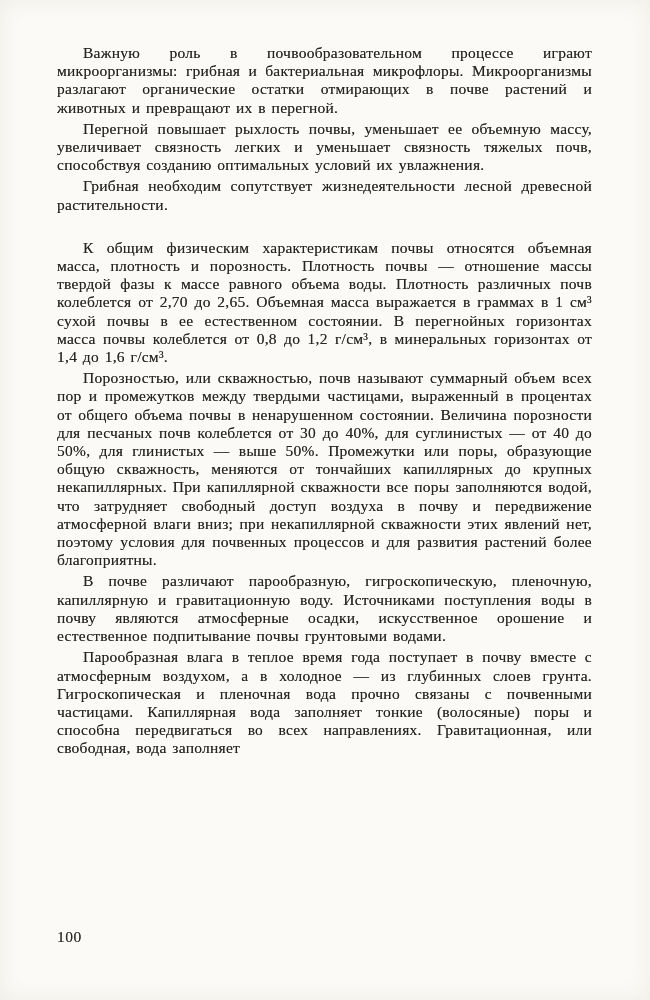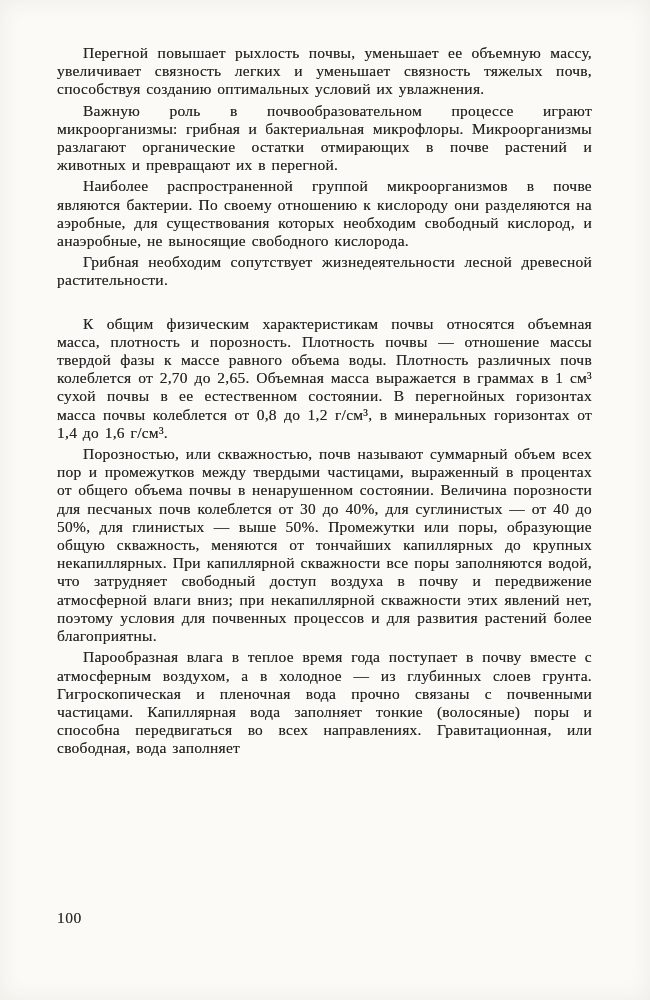--- a/index.html
+++ b/index.html
@@ -36,34 +36,34 @@
   }
   .para + .para {
     margin-top: 3px;
   }
   .para.section-gap {
     margin-top: 25px;
   }
   .page-number {
     position: absolute;
     left: 57px;
-    top: 909px;
+    top: 928px;
     font-size: 15.5px;
     letter-spacing: 0.5px;
     color: #2b2a28;
     text-shadow: 0 0 0.35px rgba(20,18,15,0.5);
   }
 </style>
 </head>
 <body>
 
 <div class="page">
   <div class="text-block">
+    <p class="para">Важную роль в почвообразовательном процессе играют микроорганизмы: грибная и бактериальная микрофлоры. Микроорганизмы разлагают органические остатки отмирающих в почве растений и животных и превращают их в перегной.</p>
     <p class="para">Перегной повышает рыхлость почвы, уменьшает ее объемную массу, увеличивает связность легких и уменьшает связность тяжелых почв, способствуя созданию оптимальных условий их увлажнения.</p>
-    <p class="para">Важную роль в почвообразовательном процессе играют микроорганизмы: грибная и бактериальная микрофлоры. Микроорганизмы разлагают органические остатки отмирающих в почве растений и животных и превращают их в перегной.</p>
-    <p class="para">Наиболее распространенной группой микроорганизмов в почве являются бактерии. По своему отношению к кислороду они разделяются на аэробные, для существования которых необходим свободный кислород, и анаэробные, не выносящие свободного кислорода.</p>
     <p class="para">Грибная необходим сопутствует жизнедеятельности лесной древесной растительности.</p>
     <p class="para section-gap">К общим физическим характеристикам почвы относятся объемная масса, плотность и порозность. Плотность почвы — отношение массы твердой фазы к массе равного объема воды. Плотность различных почв колеблется от 2,70 до 2,65. Объемная масса выражается в граммах в 1 см³ сухой почвы в ее естественном состоянии. В перегнойных горизонтах масса почвы колеблется от 0,8 до 1,2 г/см³, в минеральных горизонтах от 1,4 до 1,6 г/см³.</p>
     <p class="para">Порозностью, или скважностью, почв называют суммарный объем всех пор и промежутков между твердыми частицами, выраженный в процентах от общего объема почвы в ненарушенном состоянии. Величина порозности для песчаных почв колеблется от 30 до 40%, для суглинистых — от 40 до 50%, для глинистых — выше 50%. Промежутки или поры, образующие общую скважность, меняются от тончайших капиллярных до крупных некапиллярных. При капиллярной скважности все поры заполняются водой, что затрудняет свободный доступ воздуха в почву и передвижение атмосферной влаги вниз; при некапиллярной скважности этих явлений нет, поэтому условия для почвенных процессов и для развития растений более благоприятны.</p>
+    <p class="para">В почве различают парообразную, гигроскопическую, пленочную, капиллярную и гравитационную воду. Источниками поступления воды в почву являются атмосферные осадки, искусственное орошение и естественное подпитывание почвы грунтовыми водами.</p>
     <p class="para">Парообразная влага в теплое время года поступает в почву вместе с атмосферным воздухом, а в холодное — из глубинных слоев грунта. Гигроскопическая и пленочная вода прочно связаны с почвенными частицами. Капиллярная вода заполняет тонкие (волосяные) поры и способна передвигаться во всех направлениях. Гравитационная, или свободная, вода заполняет</p>
   </div>
   <div class="page-number">100</div>
 </div>
 
 </body></html>

